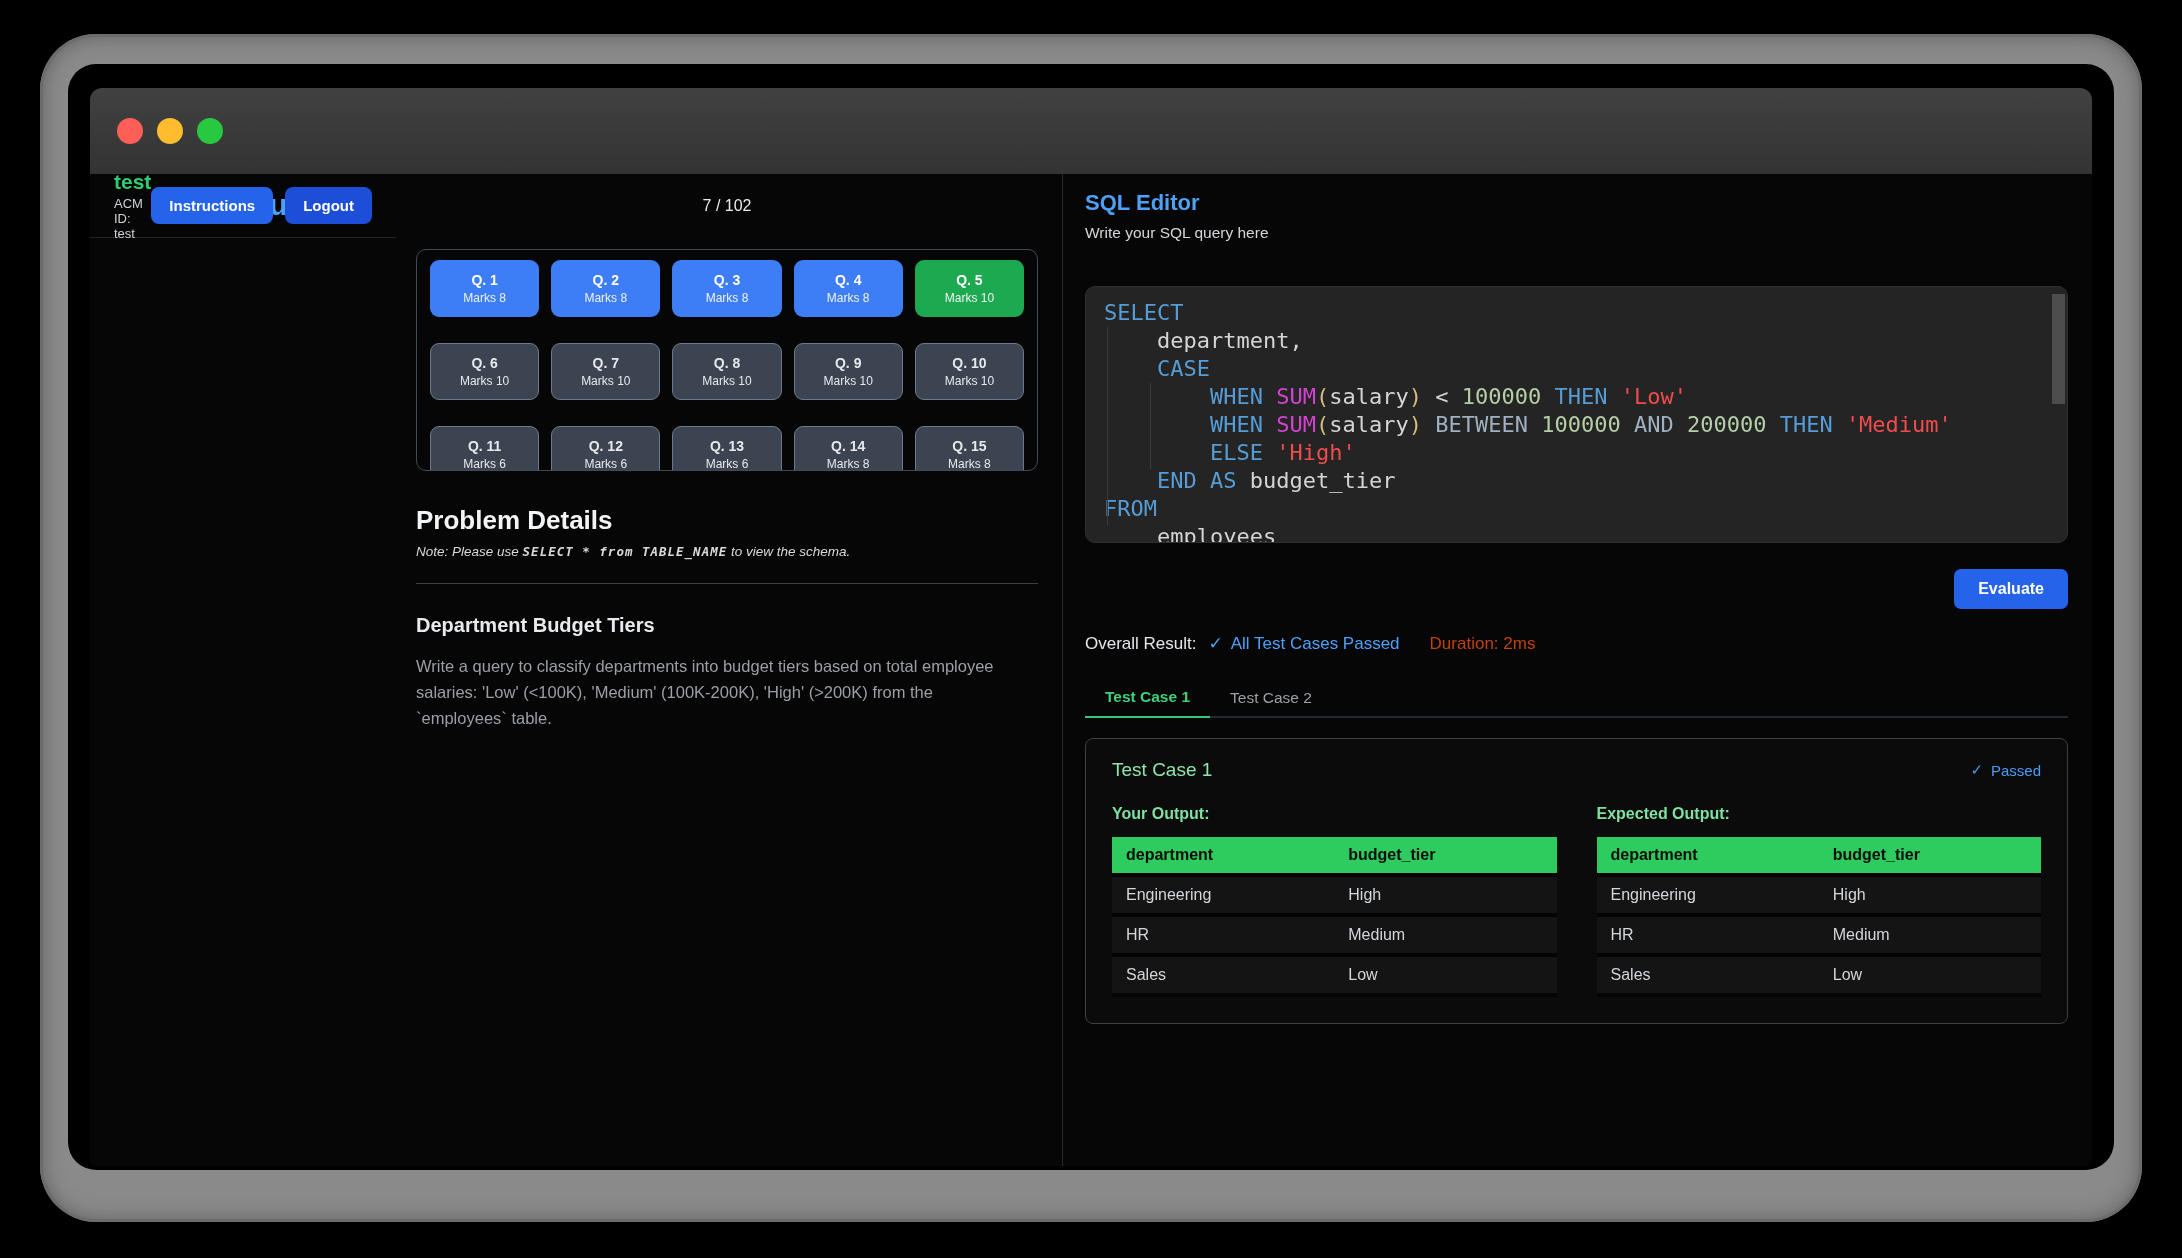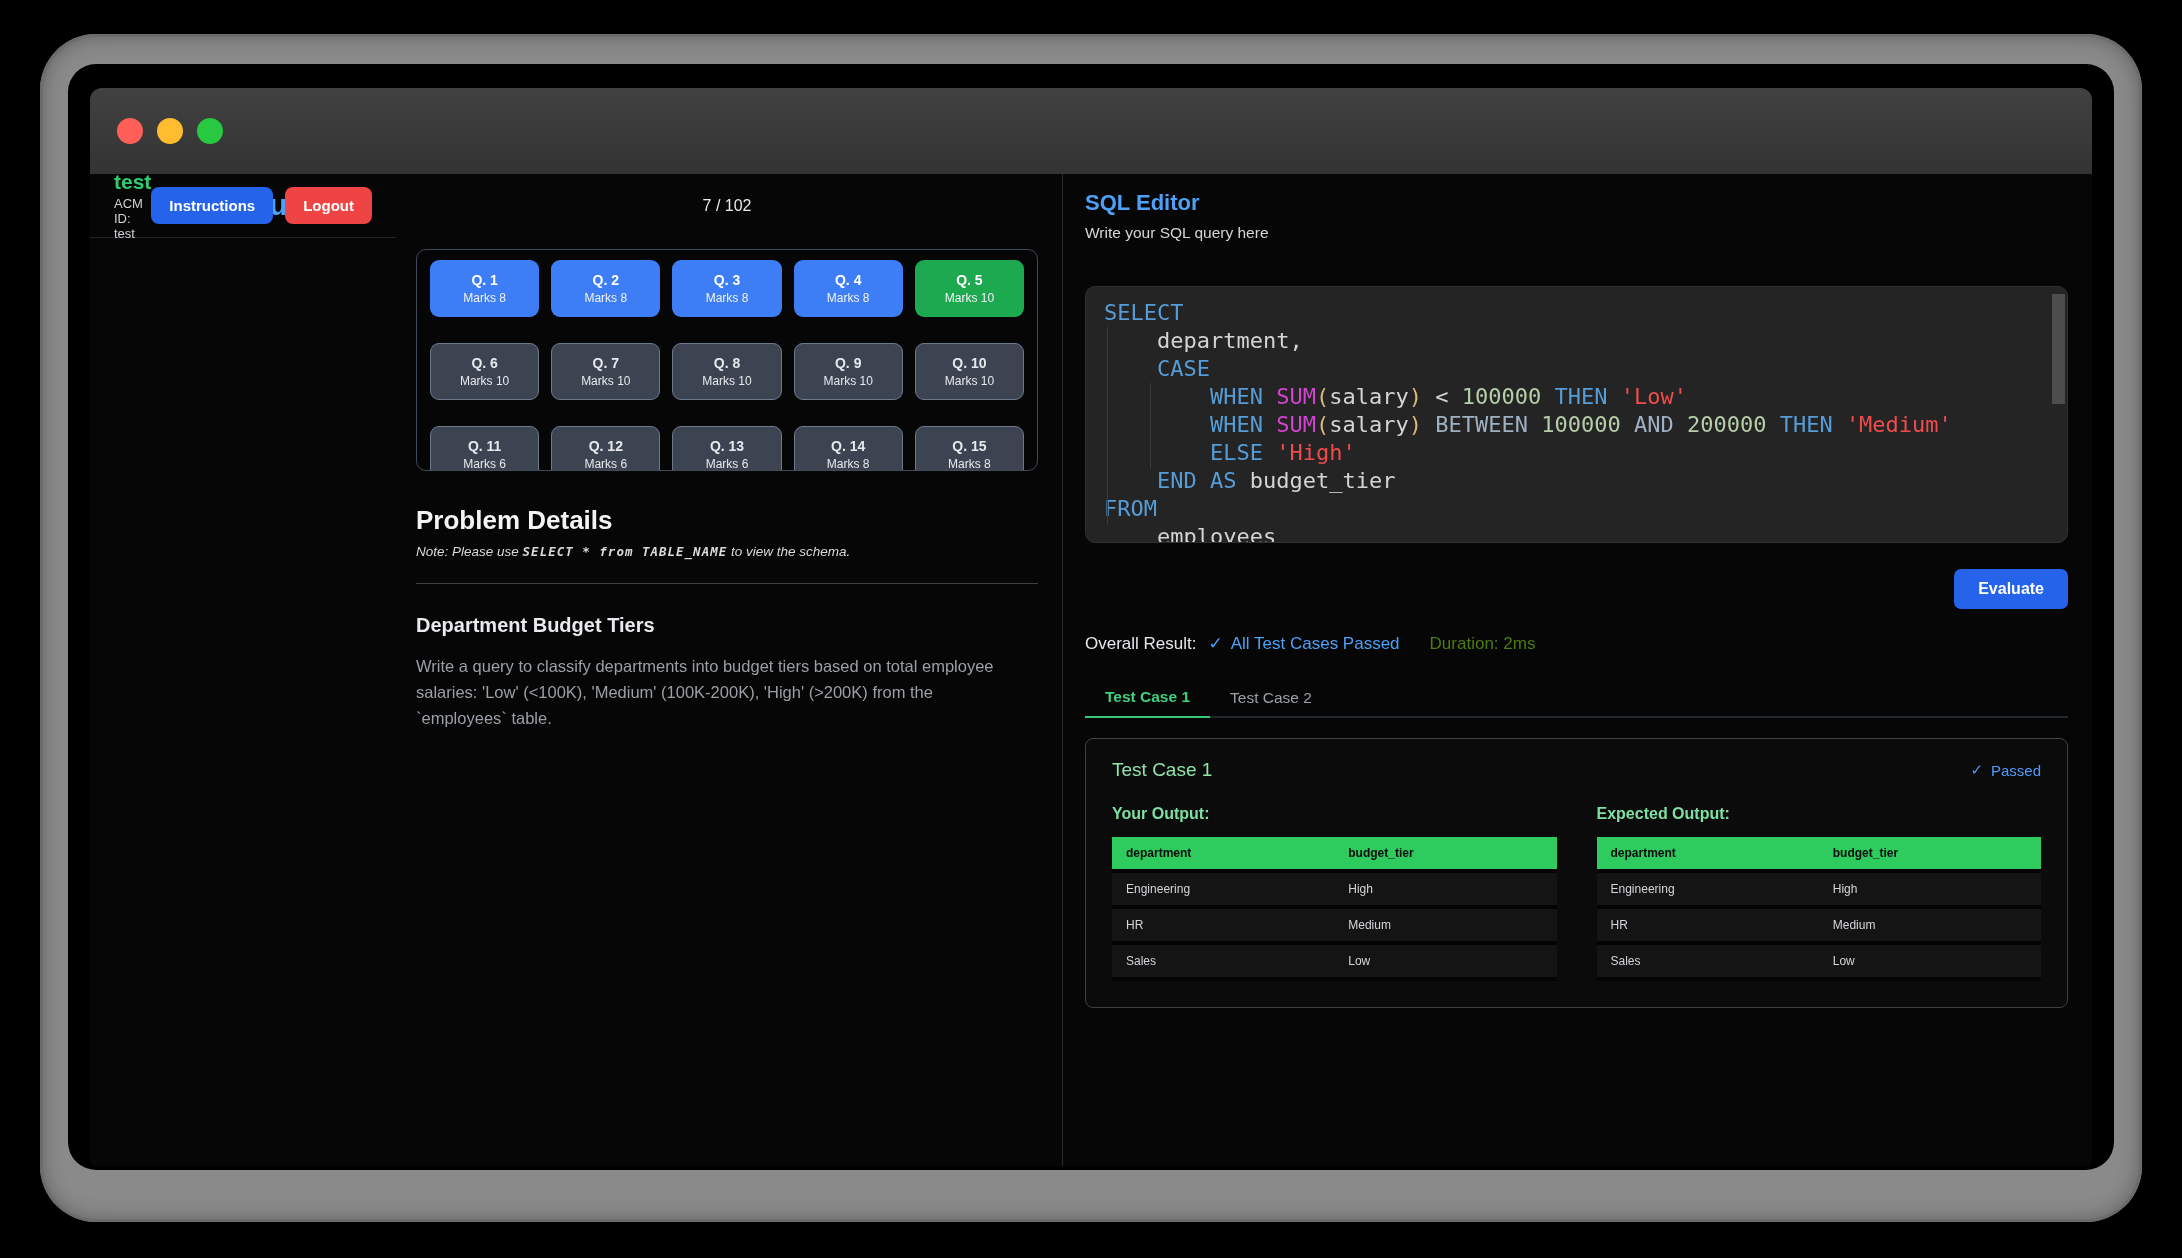--- a/index.html
+++ b/index.html
@@ -24,21 +24,21 @@
   .app-header { height:64px; flex:0 0 64px; display:flex; align-items:center;
                 padding:0 24px; position:relative; border-bottom:1px solid #20242b; }
   .username { color:#2ecc71; font-size:21px; font-weight:bold; line-height:24px; }
   .acm-id { color:#cfd2d6; font-size:13px; margin-top:2px; }
   .app-title { position:absolute; left:0; right:0; text-align:center; color:#4da1f8;
                font-size:29px; font-weight:bold; pointer-events:none; }
   .header-actions { margin-left:auto; display:flex; gap:12px; z-index:2; }
   .hbtn { border:none; color:#fff; font-size:15px; font-weight:bold; padding:10px 18px;
           border-radius:8px; cursor:pointer; font-family:inherit; }
   .btn-instructions { background:#2563eb; }
-  .btn-logout { background:#ef4444; }
+  .btn-logout { background:#1d4ed8; }
 
   
   .main { flex:1; display:flex; min-height:0; }
   .left-pane { width:667px; flex:0 0 667px; border-right:1px solid #262a30; padding:16px 24px 0 20px; }
   .right-pane { flex:1; padding:16px 24px 0 22px; min-width:0; }
   .section-heading { color:#4da1f8; font-size:22px; font-weight:bold; }
   .progress { color:#e8eaed; font-size:16px; margin-top:7px;text-align:center; }
 
   
   .question-grid { margin-top:34px; height:222px; border:1.5px solid #414a59; border-radius:10px;
@@ -78,35 +78,35 @@
 
   .evaluate-row { margin-top:26px; text-align:right; }
   .btn-evaluate { background:#2563eb; border:none; color:#fff; font-size:16px; font-weight:bold;
                   padding:11px 24px; border-radius:7px; cursor:pointer; font-family:inherit; }
 
   
   .eval-heading { margin-top:32px; }
   .overall-row { margin-top:24px; display:flex; align-items:center; font-size:17px; }
   .overall-label { color:#e5e7eb; }
   .overall-status { color:#4da1f8; margin-left:12px; display:flex; align-items:center; gap:8px; }
-  .duration { color:#4d7c0f; margin-left:30px; }
+  .duration { color:#c2410c; margin-left:30px; }
   .tabs { margin-top:26px; display:flex; border-bottom:2px solid #23272e; }
   .tab { background:none; border:none; font-family:inherit; font-size:15.5px; padding:8px 20px 10px;
          cursor:pointer; color:#9aa0a6; margin-bottom:-2px; }
   .tab.active { color:#41d17d; border-bottom:2px solid #34c878; font-weight:bold; }
 
   .tc-panel { margin-top:20px; border:1px solid #3c4047; border-radius:8px;
               padding:20px 26px 26px; background:#0b0b0b; }
   .tc-header { display:flex; align-items:center; justify-content:space-between; }
   .tc-title { color:#8fe3ab; font-size:19px; }
   .tc-passed { color:#4d9bf8; font-size:15px; display:flex; align-items:center; gap:8px; }
   .outputs { display:flex; gap:40px; margin-top:24px; }
   .output-col { flex:1; min-width:0; }
   .output-label { color:#7fe0a3; font-size:16px; font-weight:600; margin-bottom:14px; }
-  .result-table { width:100%; border-collapse:collapse; font-size:12px; border-bottom:4px solid #d946ef; }
+  .result-table { width:100%; border-collapse:collapse; font-size:16px; border-bottom:4px solid #d946ef; }
   .result-table th { background:#2ecc5f; color:#0c0c0c; font-weight:600; text-align:left;
                      padding:9px 14px; border-bottom:4px solid #040404; }
   .result-table td { background:#141414; color:#d3d6da; padding:9px 14px;
                      border-bottom:4px solid #040404; }
   .result-table th:first-child, .result-table td:first-child { width:50%; }
 </style>
 </head>
 <body>
 
 <div class="device">

